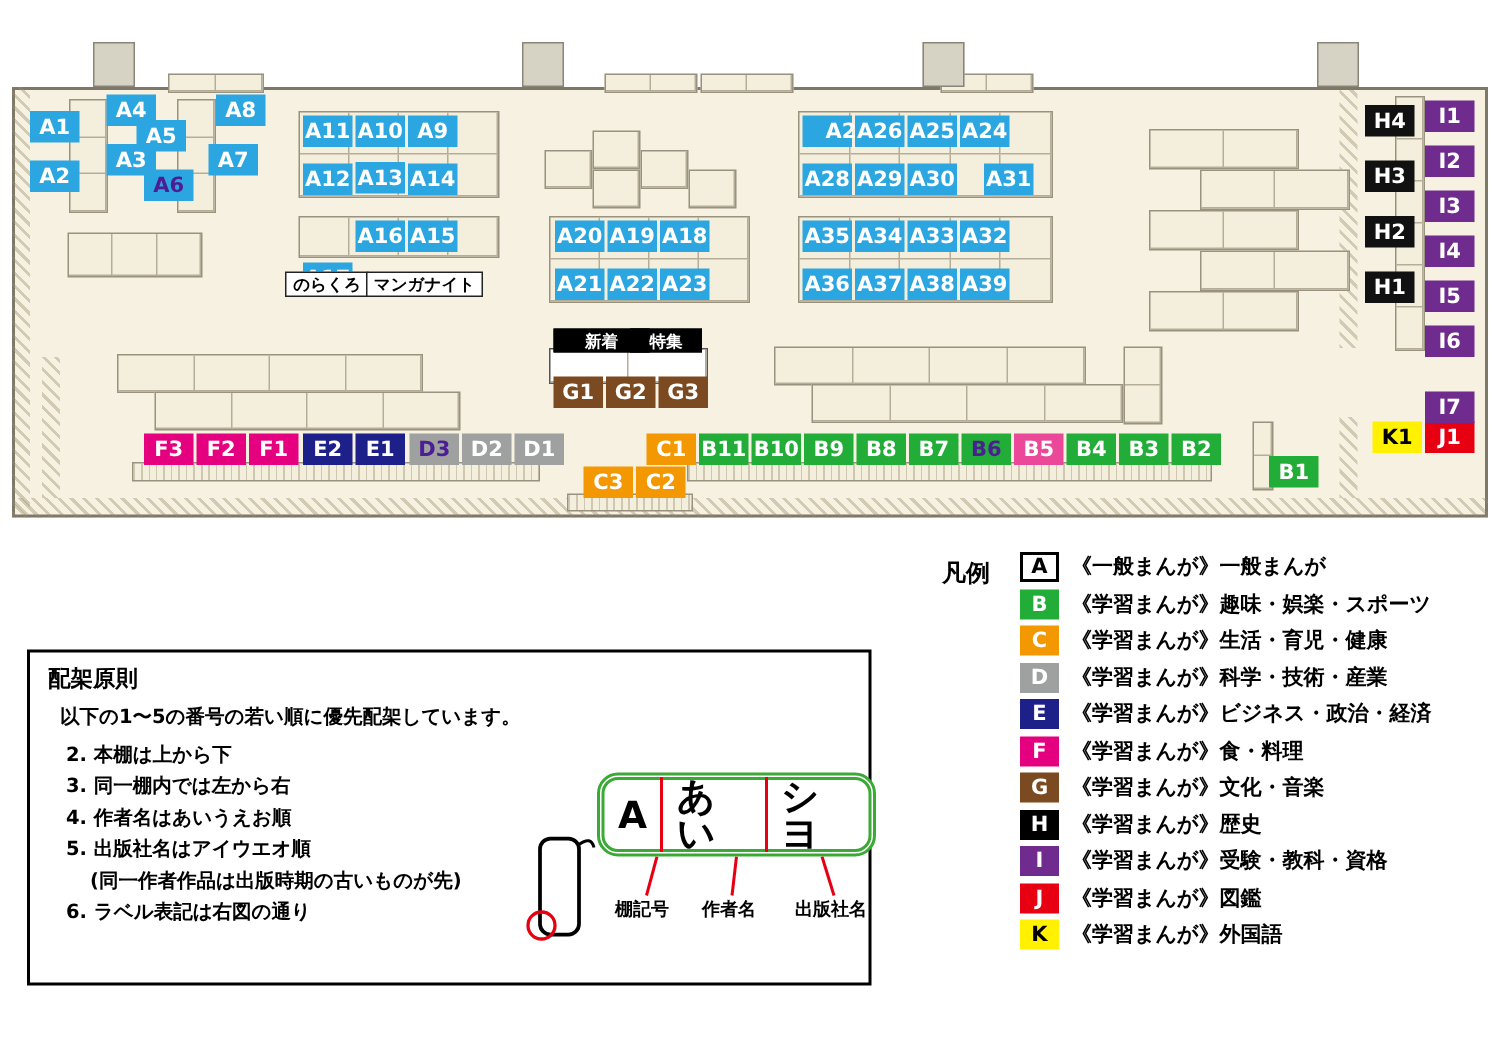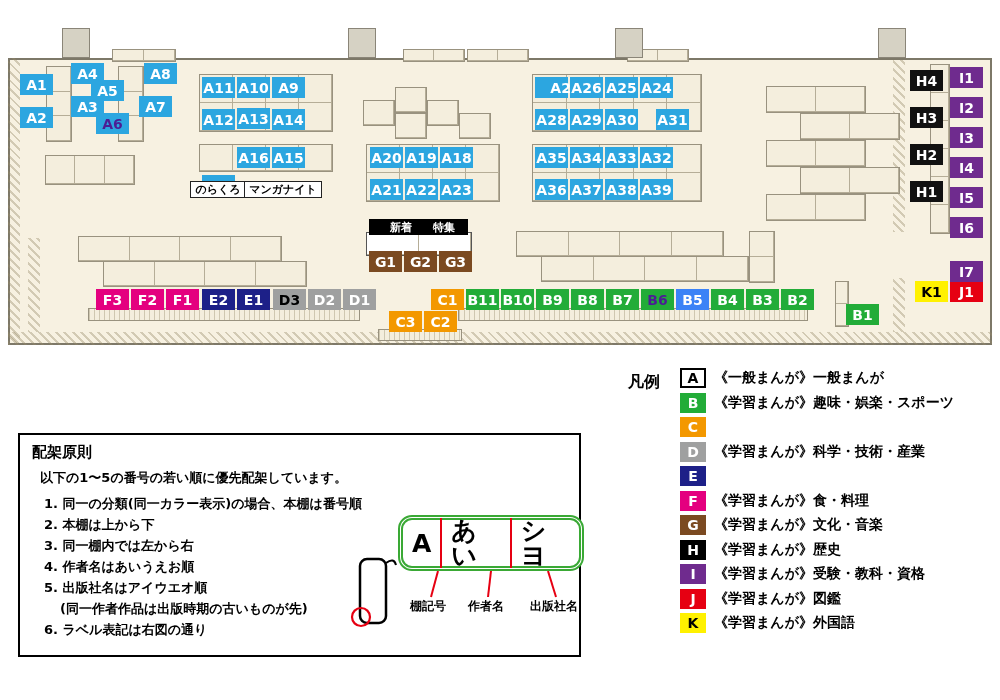--- a/index.html
+++ b/index.html
@@ -264,33 +264,33 @@
     <div class="tag" style="left: 605px; top: 179px; background: rgb(44, 166, 224); color: rgb(255, 255, 255);">A38</div>
     <div class="tag" style="left: 640px; top: 179px; background: rgb(44, 166, 224); color: rgb(255, 255, 255);">A39</div>
     <div class="tag" style="left: 369px; top: 251px; background: rgb(123, 74, 33); color: rgb(255, 255, 255);">G1</div>
     <div class="tag" style="left: 404px; top: 251px; background: rgb(123, 74, 33); color: rgb(255, 255, 255);">G2</div>
     <div class="tag" style="left: 439px; top: 251px; background: rgb(123, 74, 33); color: rgb(255, 255, 255);">G3</div>
     <div class="tag" style="left: 96px; top: 289px; background: rgb(228, 0, 127); color: rgb(255, 255, 255);">F3</div>
     <div class="tag" style="left: 131px; top: 289px; background: rgb(228, 0, 127); color: rgb(255, 255, 255);">F2</div>
     <div class="tag" style="left: 166px; top: 289px; background: rgb(228, 0, 127); color: rgb(255, 255, 255);">F1</div>
     <div class="tag" style="left: 202px; top: 289px; background: rgb(29, 32, 136); color: rgb(255, 255, 255);">E2</div>
     <div class="tag" style="left: 237px; top: 289px; background: rgb(29, 32, 136); color: rgb(255, 255, 255);">E1</div>
-    <div class="tag" style="left: 273px; top: 289px; background: rgb(159, 160, 160); color: #000000;">D3</div>
+    <div class="tag" style="left: 273px; top: 289px; background: rgb(159, 160, 160); color: #4c1d95;">D3</div>
     <div class="tag" style="left: 308px; top: 289px; background: rgb(159, 160, 160); color: rgb(255, 255, 255);">D2</div>
     <div class="tag" style="left: 343px; top: 289px; background: rgb(159, 160, 160); color: rgb(255, 255, 255);">D1</div>
     <div class="tag" style="left: 431px; top: 289px; background: rgb(243, 152, 0); color: rgb(255, 255, 255);">C1</div>
     <div class="tag" style="left: 389px; top: 311px; background: rgb(243, 152, 0); color: rgb(255, 255, 255);">C3</div>
     <div class="tag" style="left: 424px; top: 311px; background: rgb(243, 152, 0); color: rgb(255, 255, 255);">C2</div>
     <div class="tag" style="left: 466px; top: 289px; background: rgb(34, 172, 56); color: rgb(255, 255, 255);">B11</div>
     <div class="tag" style="left: 501px; top: 289px; background: rgb(34, 172, 56); color: rgb(255, 255, 255);">B10</div>
     <div class="tag" style="left: 536px; top: 289px; background: rgb(34, 172, 56); color: rgb(255, 255, 255);">B9</div>
     <div class="tag" style="left: 571px; top: 289px; background: rgb(34, 172, 56); color: rgb(255, 255, 255);">B8</div>
     <div class="tag" style="left: 606px; top: 289px; background: rgb(34, 172, 56); color: rgb(255, 255, 255);">B7</div>
     <div class="tag" style="left: 641px; top: 289px; background: rgb(34, 172, 56); color: #4c1d95;">B6</div>
-    <div class="tag" style="left: 676px; top: 289px; background: #3b82f6; color: rgb(255, 255, 255);">B5</div>
+    <div class="tag" style="left: 676px; top: 289px; background: #ec4899; color: rgb(255, 255, 255);">B5</div>
     <div class="tag" style="left: 711px; top: 289px; background: rgb(34, 172, 56); color: rgb(255, 255, 255);">B4</div>
     <div class="tag" style="left: 746px; top: 289px; background: rgb(34, 172, 56); color: rgb(255, 255, 255);">B3</div>
     <div class="tag" style="left: 781px; top: 289px; background: rgb(34, 172, 56); color: rgb(255, 255, 255);">B2</div>
     <div class="tag" style="left: 846px; top: 304px; background: rgb(34, 172, 56); color: rgb(255, 255, 255);">B1</div>
     <div class="tag" style="left: 915px; top: 281px; background: rgb(255, 241, 0); color: rgb(0, 0, 0);">K1</div>
     <div class="tag" style="left: 950px; top: 281px; background: rgb(230, 0, 18); color: rgb(255, 255, 255);">J1</div>
     <div class="tag" style="left: 910px; top: 70px; background: rgb(17, 17, 17); color: rgb(255, 255, 255);">H4</div>
     <div class="tag" style="left: 910px; top: 107px; background: rgb(17, 17, 17); color: rgb(255, 255, 255);">H3</div>
     <div class="tag" style="left: 910px; top: 144px; background: rgb(17, 17, 17); color: rgb(255, 255, 255);">H2</div>
     <div class="tag" style="left: 910px; top: 181px; background: rgb(17, 17, 17); color: rgb(255, 255, 255);">H1</div>
@@ -313,27 +313,29 @@
       <div class="legend-row">
         <div class="legend-key" style="background: rgb(255, 255, 255); color: rgb(0, 0, 0); border: 2px solid rgb(0, 0, 0);">A</div>
         <div class="legend-label">《一般まんが》一般まんが</div>
       </div>
       <div class="legend-row">
         <div class="legend-key" style="background: rgb(34, 172, 56); color: rgb(255, 255, 255);">B</div>
         <div class="legend-label">《学習まんが》趣味・娯楽・スポーツ</div>
       </div>
       <div class="legend-row">
         <div class="legend-key" style="background: rgb(243, 152, 0); color: rgb(255, 255, 255);">C</div>
+        <div class="legend-label">《学習まんが》生活・育児・健康</div>
       </div>
       <div class="legend-row">
         <div class="legend-key" style="background: rgb(159, 160, 160); color: rgb(255, 255, 255);">D</div>
         <div class="legend-label">《学習まんが》科学・技術・産業</div>
       </div>
       <div class="legend-row">
         <div class="legend-key" style="background: rgb(29, 32, 136); color: rgb(255, 255, 255);">E</div>
+        <div class="legend-label">《学習まんが》ビジネス・政治・経済</div>
       </div>
       <div class="legend-row">
         <div class="legend-key" style="background: rgb(228, 0, 127); color: rgb(255, 255, 255);">F</div>
         <div class="legend-label">《学習まんが》食・料理</div>
       </div>
       <div class="legend-row">
         <div class="legend-key" style="background: rgb(123, 74, 33); color: rgb(255, 255, 255);">G</div>
         <div class="legend-label">《学習まんが》文化・音楽</div>
       </div>
       <div class="legend-row">
@@ -352,21 +354,20 @@
         <div class="legend-key" style="background: rgb(255, 241, 0); color: rgb(0, 0, 0);">K</div>
         <div class="legend-label">《学習まんが》外国語</div>
       </div>
     </div>
 </div>
 
 <div class="principles">
   <div class="p-title">配架原則</div>
   <div class="p-intro">以下の1〜5の番号の若い順に優先配架しています。</div>
   <div class="p-list">
-      <div>1. 同一の分類(同一カラー表示)の場合、本棚は番号順</div>
       <div>2. 本棚は上から下</div>
       <div>3. 同一棚内では左から右</div>
       <div>4. 作者名はあいうえお順</div>
       <div>5. 出版社名はアイウエオ順</div>
       <div class="p-note">(同一作者作品は出版時期の古いものが先)</div>
       <div>6. ラベル表記は右図の通り</div>
     </div>
 
   <div class="example">
       <div class="seg">A</div>

